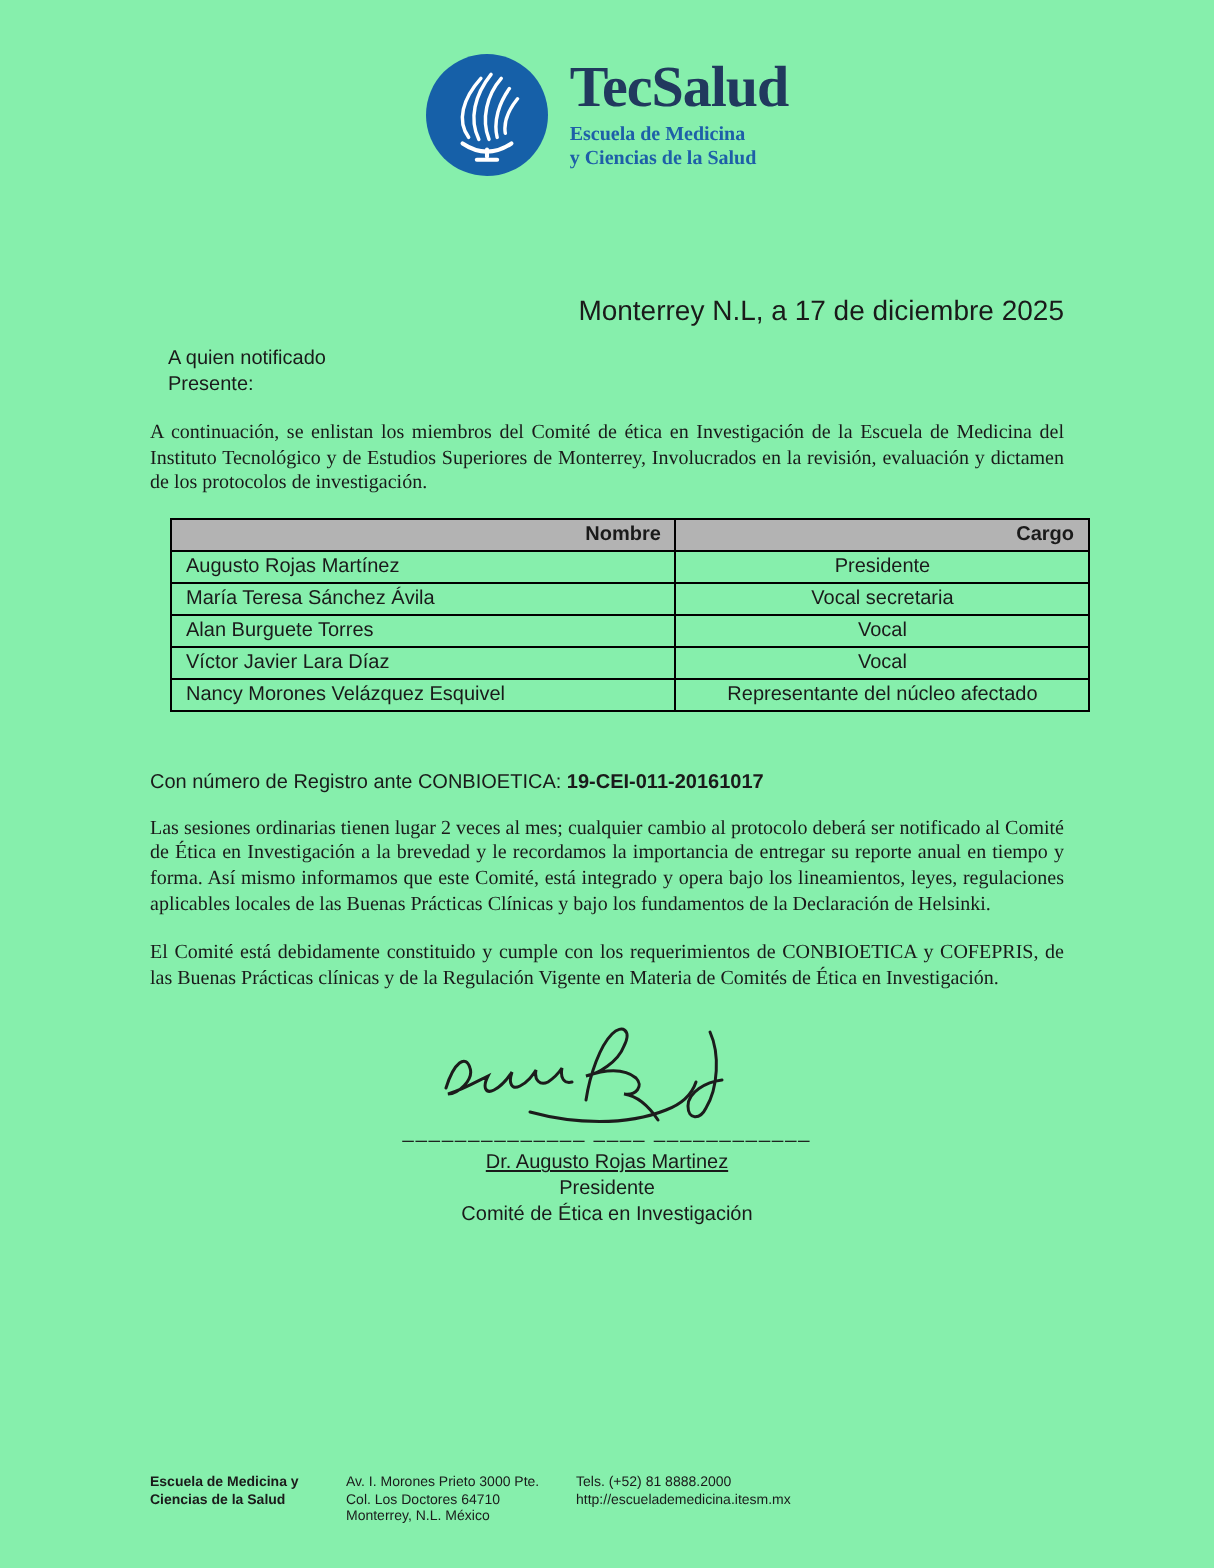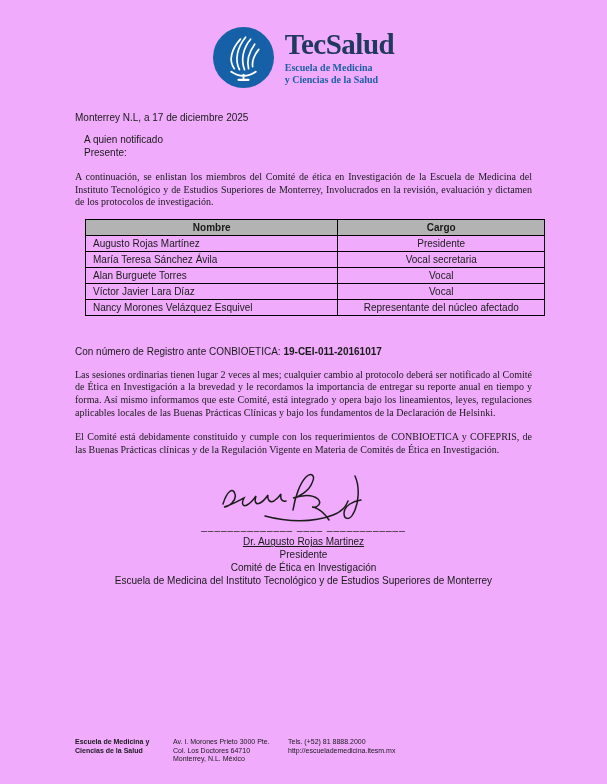--- a/index.html
+++ b/index.html
@@ -1,19 +1,19 @@
 <!DOCTYPE html>
 <html><head>
 <meta charset="utf-8">
 <style>
   html,body{margin:0;padding:0;background:#ffffff;}
   .page{
     position:relative;
     width:607px;height:784px;
-    background:#f0abfc;
+    background:#86efac;
     font-family:"Liberation Sans",sans-serif;
     color:#1a1a1a;
     overflow:hidden;
   }
   
   .logo-block{
     margin:0 auto;padding-top:27px;
     display:flex;justify-content:center;align-items:center;gap:11px;
     width:380px;
   }
@@ -24,39 +24,39 @@
     font-size:29px;font-weight:600;color:#21395e;line-height:1;
     letter-spacing:-0.5px;
   }
   .logo-subtitle{
     font-family:"Liberation Serif",serif;
     font-size:10px;font-weight:700;color:#1e5fa8;line-height:1.18;
     margin-top:3px;
   }
   
   .content{padding:0 75px;}
-  .date-line{margin-top:24px;font-size:10px;}
+  .date-line{margin-top:59px;font-size:14px;text-align:right;}
   .salutation{margin-top:11px;margin-left:9px;font-size:10px;line-height:12.5px;}
   .para{margin-top:12px;font-size:10px;line-height:12.6px;text-align:justify;font-family:Liberation Serif, serif;}
   .list-heading{margin-top:13px;font-size:10px;font-weight:700;text-align:center;line-height:13px;}
   
   table.members{
     border-collapse:collapse;
     margin:8px 0 0 10px;
     width:460px;
     font-size:10px;
   }
   table.members th, table.members td{
     border:1.4px solid #000;
     padding:1px 7px;
     line-height:13px;
   }
   table.members th{
     background:#b3b3b3;
-    font-weight:700;text-align:center;
+    font-weight:700;text-align:right;
   }
   table.members td.center{text-align:center;}
   table.members col.c1{width:55%;}
   table.members col.c2{width:45%;}
   
   .registry{margin-top:30px;font-size:10px;}
   .registry b{font-weight:700;}
   
   .signature-block{margin-top:10px;text-align:center;font-size:10px;line-height:13px;}
   .sig-image{display:block;margin:0 auto;}
@@ -165,21 +165,20 @@
           <path d="M14,38 c4,-13 10,-17 12,-10 c2,6 -6,13 -11,13 c7,-2 14,-6 20,-9 c-3,6 -1,9 3,7 c4,-2 7,-6 9,-9 c-2,6 0,9 4,7 c4,-2 6,-5 8,-8 c-1,5 2,8 6,6 c3,-2 5,-4 7,-7 c-1,5 1,8 5,7"></path>
           <path d="M84,44 c2,-13 7,-27 13,-33 c5,-5 10,-2 6,6 c-3,8 -13,14 -19,15 c9,-3 19,-4 25,1 c4,4 0,9 -6,8 c7,1 13,7 17,13"></path>
           <path d="M56,50 c22,6 48,7 68,-1 c8,-3 13,-8 15,-14"></path>
           <path d="M146,10 c5,11 4,28 -2,38 c-3,6 -9,6 -9,-1 c0,-7 9,-12 17,-13"></path>
         </g>
       </svg>
       <div class="sig-line">______________ ____ ____________</div>
       <div class="sig-name">Dr. Augusto Rojas Martinez</div>
       <div>Presidente</div>
       <div>Comité de Ética en Investigación</div>
-      <div>Escuela de Medicina del Instituto Tecnológico y de Estudios Superiores de Monterrey</div>
     </div>
   </div>
 
   <div class="footer">
     <div class="f-org">
       <div>Escuela de Medicina y</div>
       <div>Ciencias de la Salud</div>
     </div>
     <div class="f-addr">
       <div>Av. I. Morones Prieto 3000 Pte.</div>

